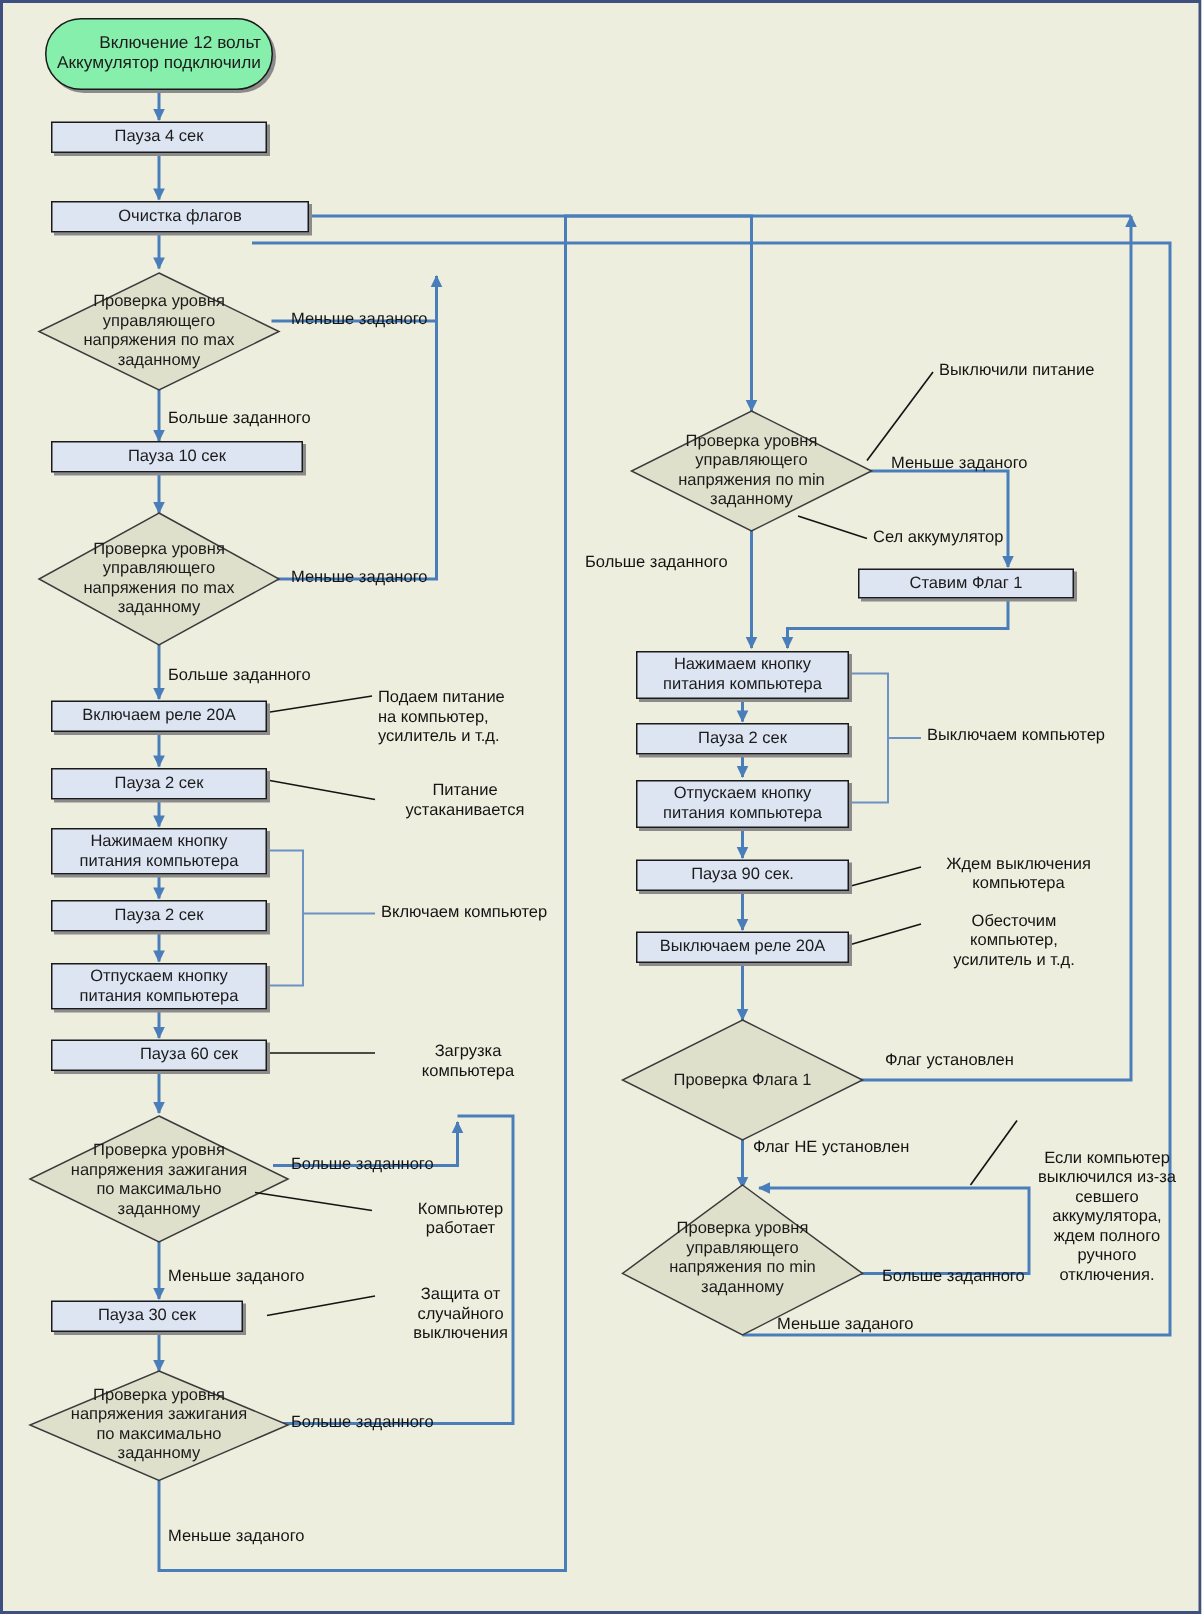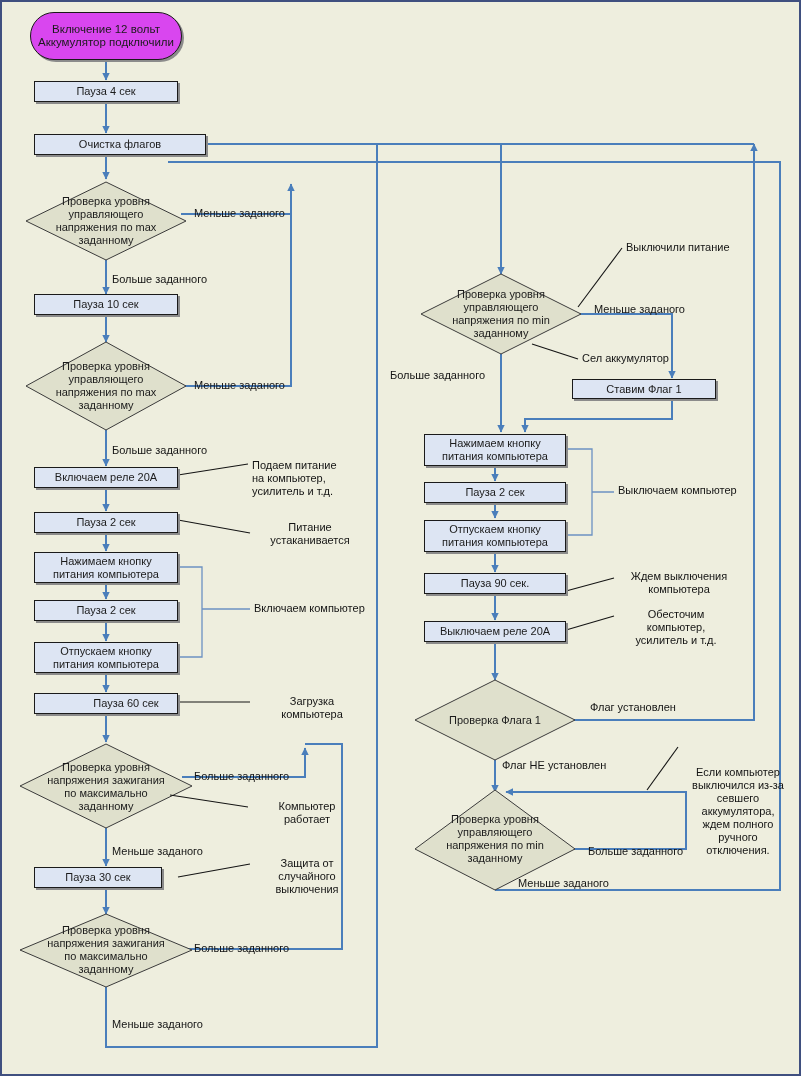--- a/index.html
+++ b/index.html
@@ -23,25 +23,26 @@
     line-height:13px;
     white-space:pre-line;
     z-index:3;
   }
   .box{
     background:#dde5f3;
     border:1px solid #1a1a1a;
     box-shadow:2px 2px 0 0 #8b8b8b;
   }
   .term{
-    background:#d946ef;
+    background:#86efac;
     border:1px solid #1a1a1a;
     border-radius:999px;
     box-shadow:2px 2px 0 0 #8b8b8b;
     font-size:11.5px;
+    text-align:right;
   }
   .dia{
     background:transparent;
     border:0;
   }
   .label{
     position:absolute;
     font-size:11px;
     line-height:13px;
     color:#141414;
@@ -143,21 +144,21 @@
 
   <div class="node box" style="left:32px;top:79px;width:144px;height:21px;">Пауза 4 сек</div>
 
   <div class="node box" style="left:32px;top:132px;width:172px;height:21px;">Очистка флагов</div>
 
   <div class="node dia" style="left:44px;top:193px;width:120px;height:52px;">Проверка уровня
 управляющего
 напряжения по max
 заданному</div>
 
-  <div class="node box" style="left:32px;top:292px;width:144px;height:21px;">Пауза 10 сек</div>
+  <div class="node box" style="left:32px;top:292px;width:168px;height:21px;">Пауза 10 сек</div>
 
   <div class="node dia" style="left:44px;top:358px;width:120px;height:52px;">Проверка уровня
 управляющего
 напряжения по max
 заданному</div>
 
   <div class="node box" style="left:32px;top:465px;width:144px;height:21px;">Включаем реле 20А</div>
 
   <div class="node box" style="left:32px;top:510px;width:144px;height:21px;">Пауза 2 сек</div>
 

